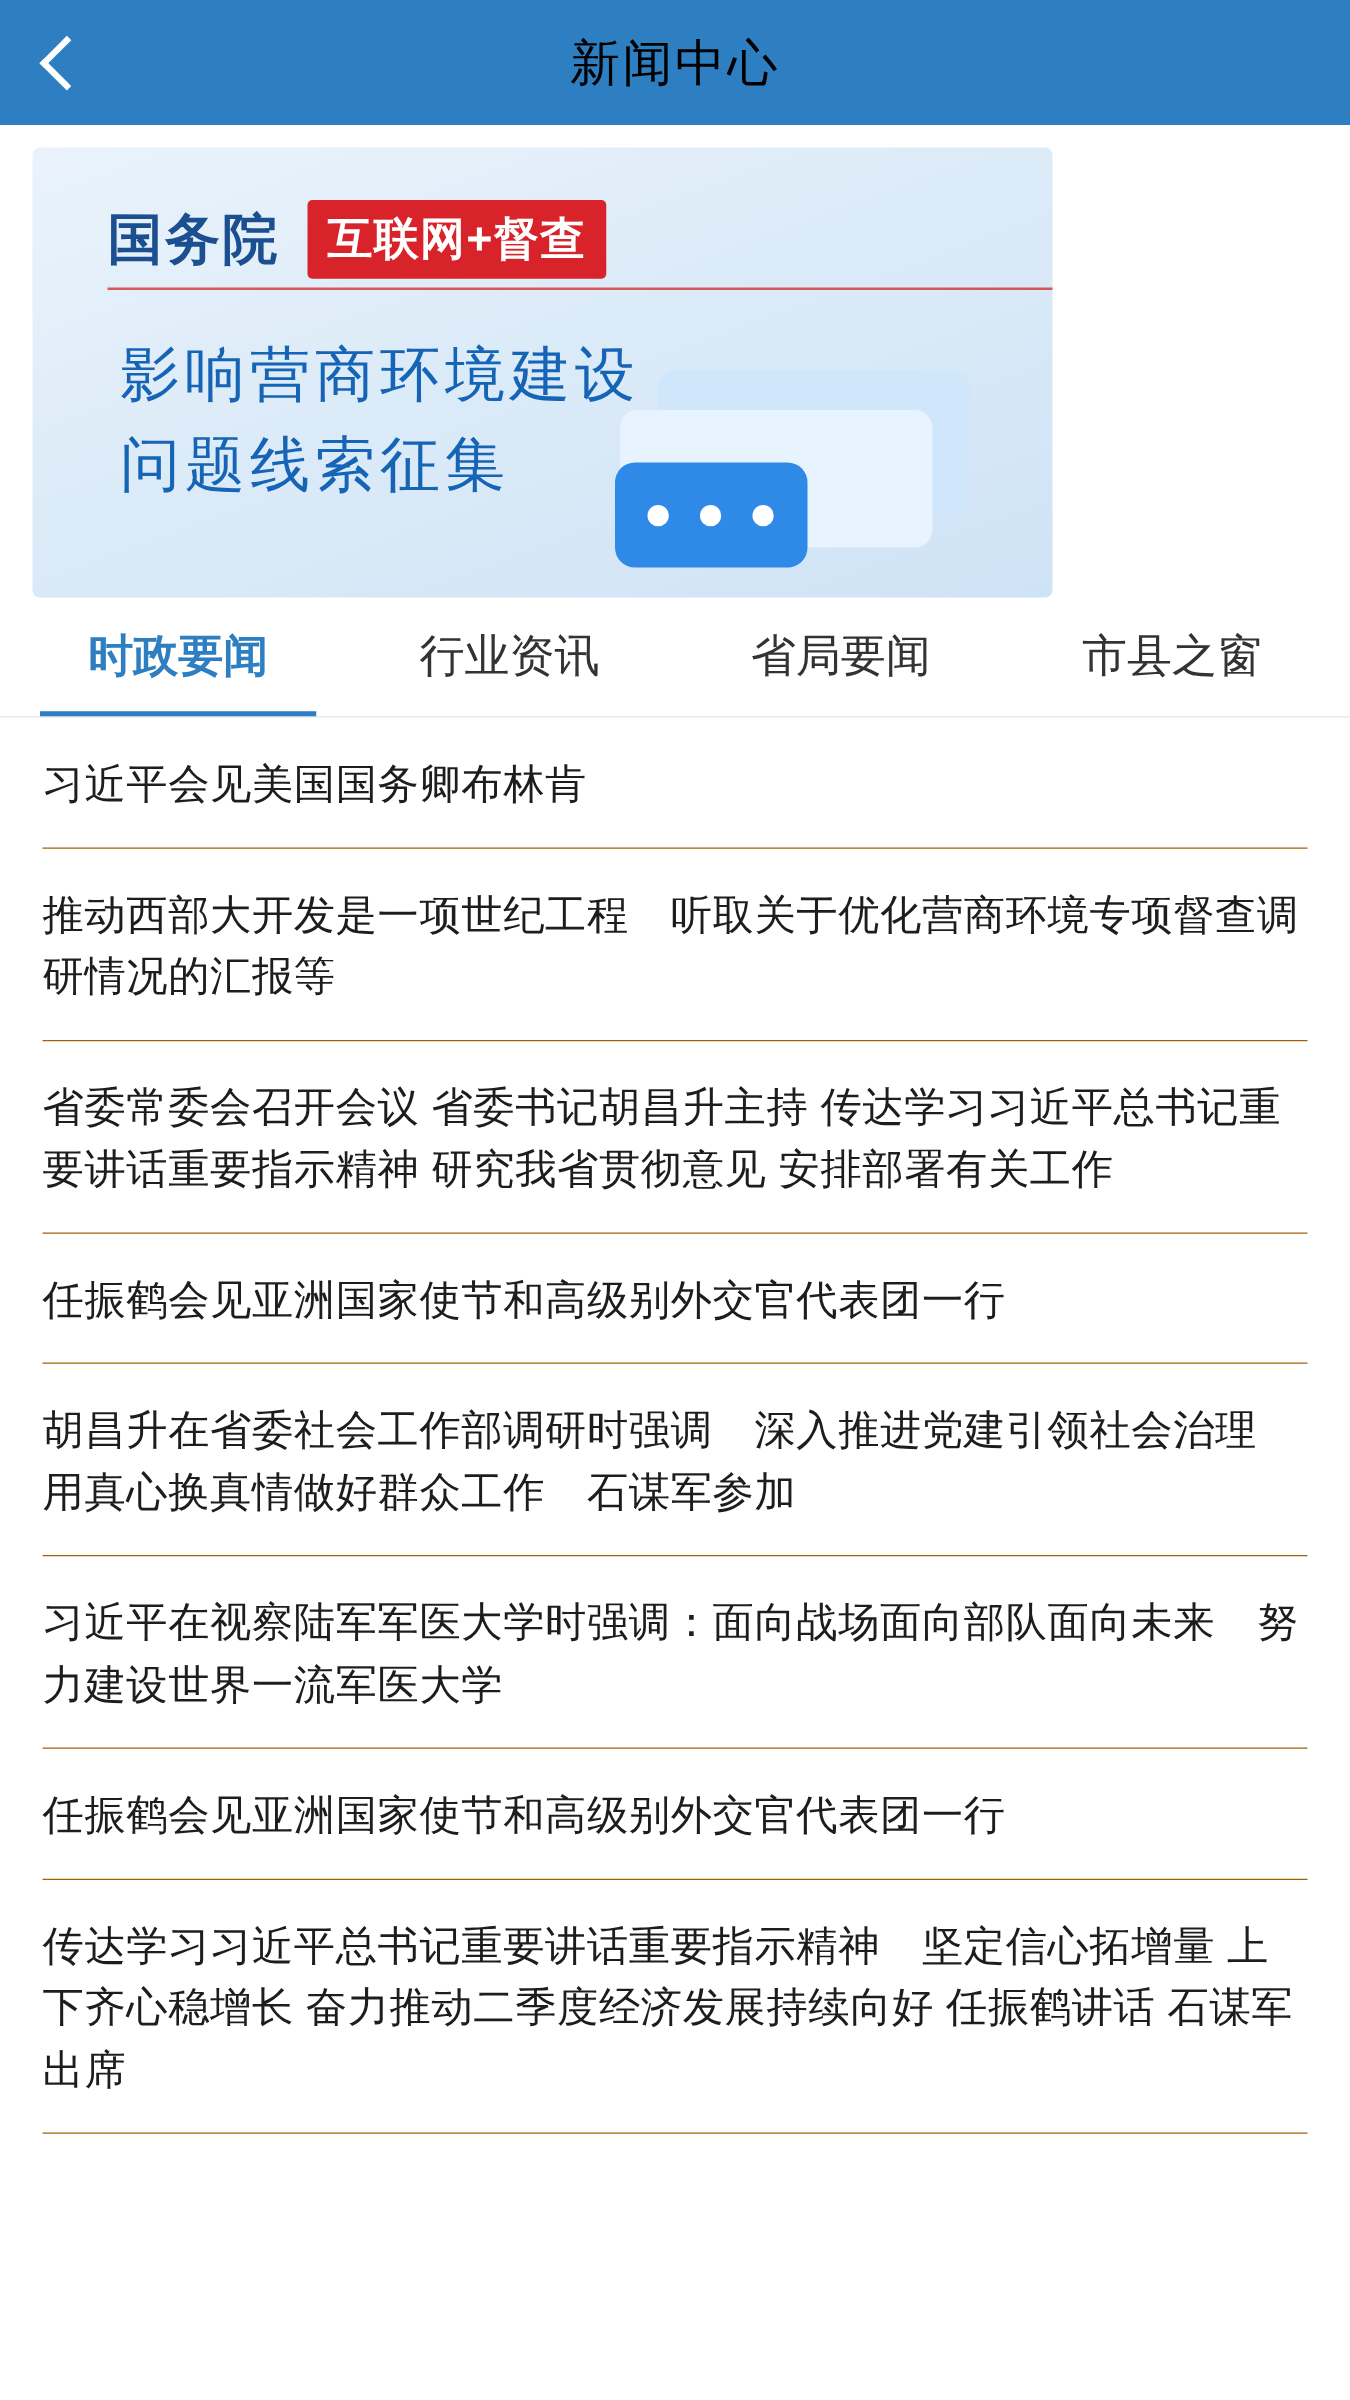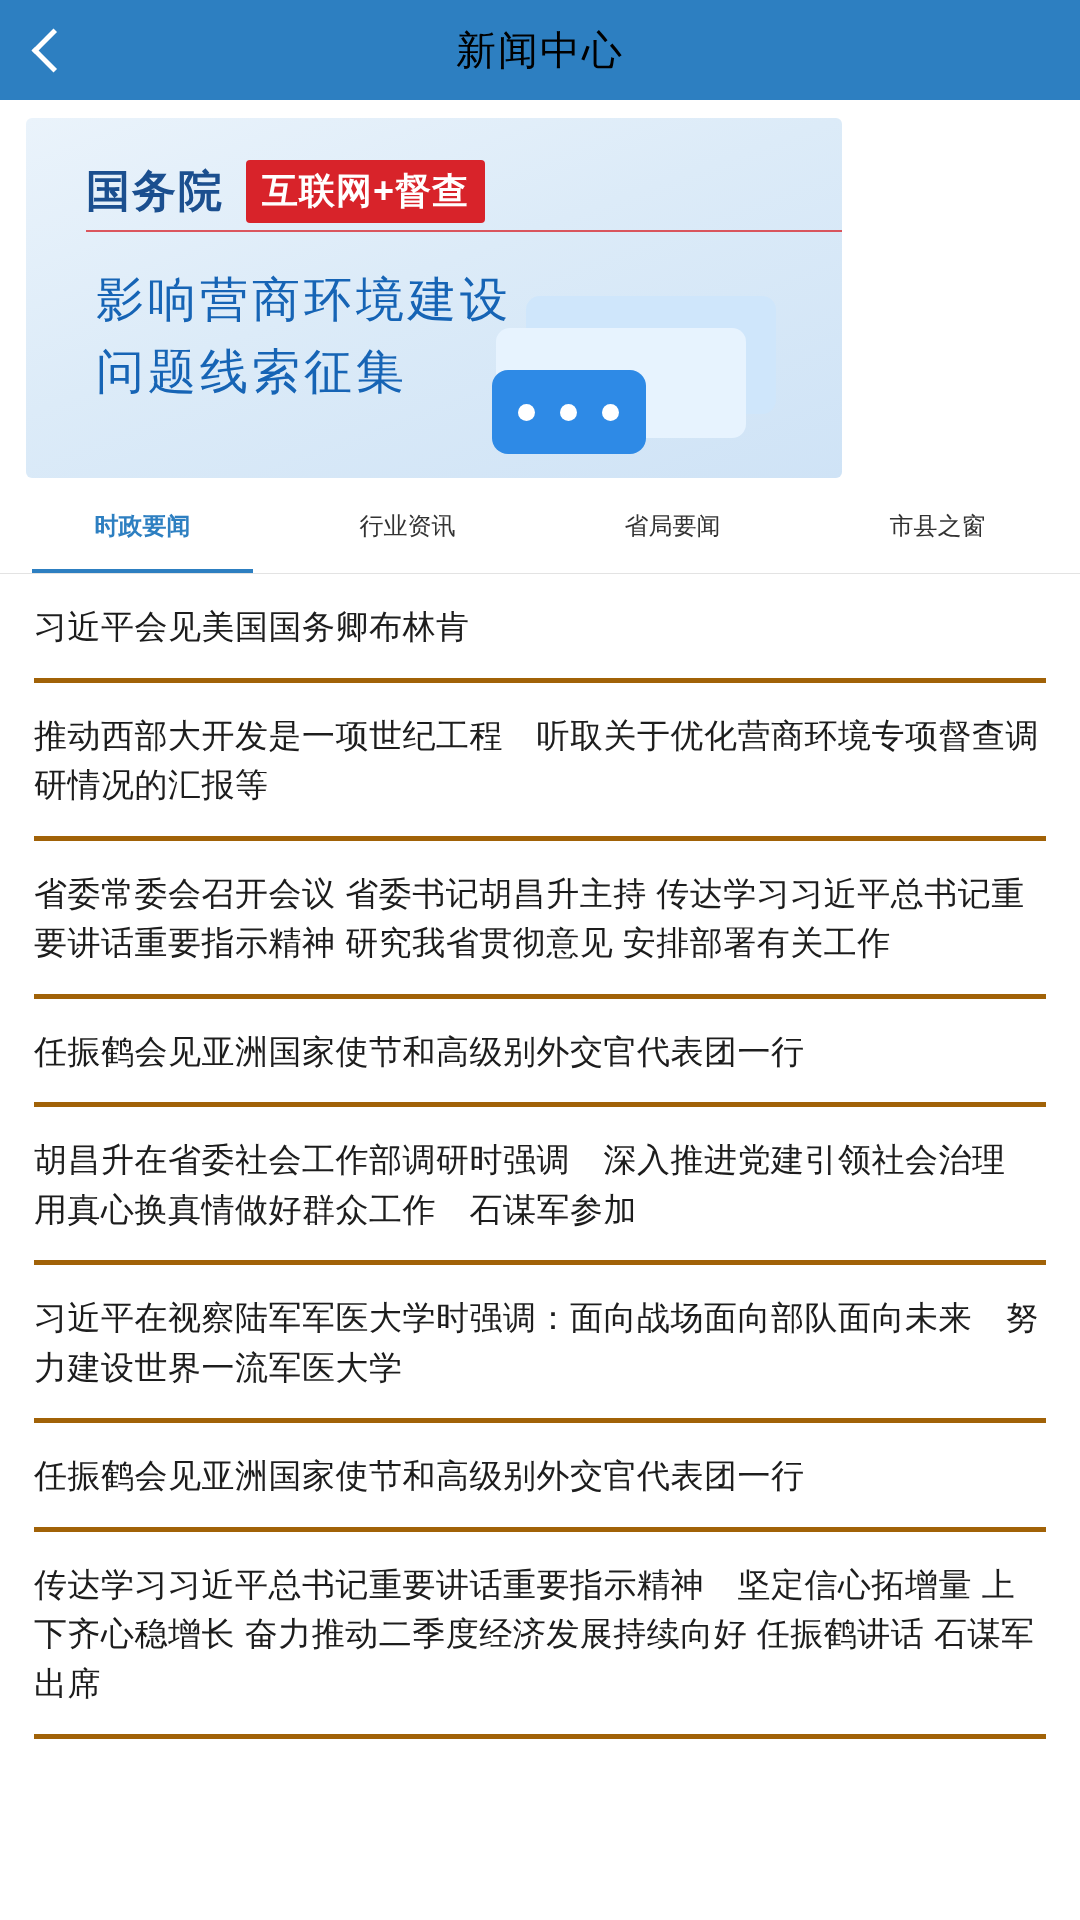--- a/index.html
+++ b/index.html
@@ -186,21 +186,21 @@
     align-items: stretch;
     border-bottom: 1px solid #e3e3e3;
     padding: 0 10px;
     box-sizing: border-box;
   }
   .tab {
     flex: 1;
     display: flex;
     align-items: center;
     justify-content: center;
-    font-size: 24px;
+    font-size: 36px;
     color: #333333;
     position: relative;
   }
   .tab.active {
     color: #2d7fc1;
     font-weight: bold;
   }
   .tab.active::after {
     content: "";
     position: absolute;
@@ -211,21 +211,21 @@
     background: #2d7fc1;
   }
 
   
   .news-list {
     padding: 0 34px;
     box-sizing: border-box;
   }
   .news-item {
     padding: 28px 0 26px 0;
-    border-bottom: 5px solid #a16207;
+    border-bottom: 1px solid #a16207;
     font-size: 33px;
     line-height: 1.5;
     color: #1d1d1d;
     letter-spacing: .5px;
   }
 </style>
 </head>
 <body>
 
 <div class="header">

